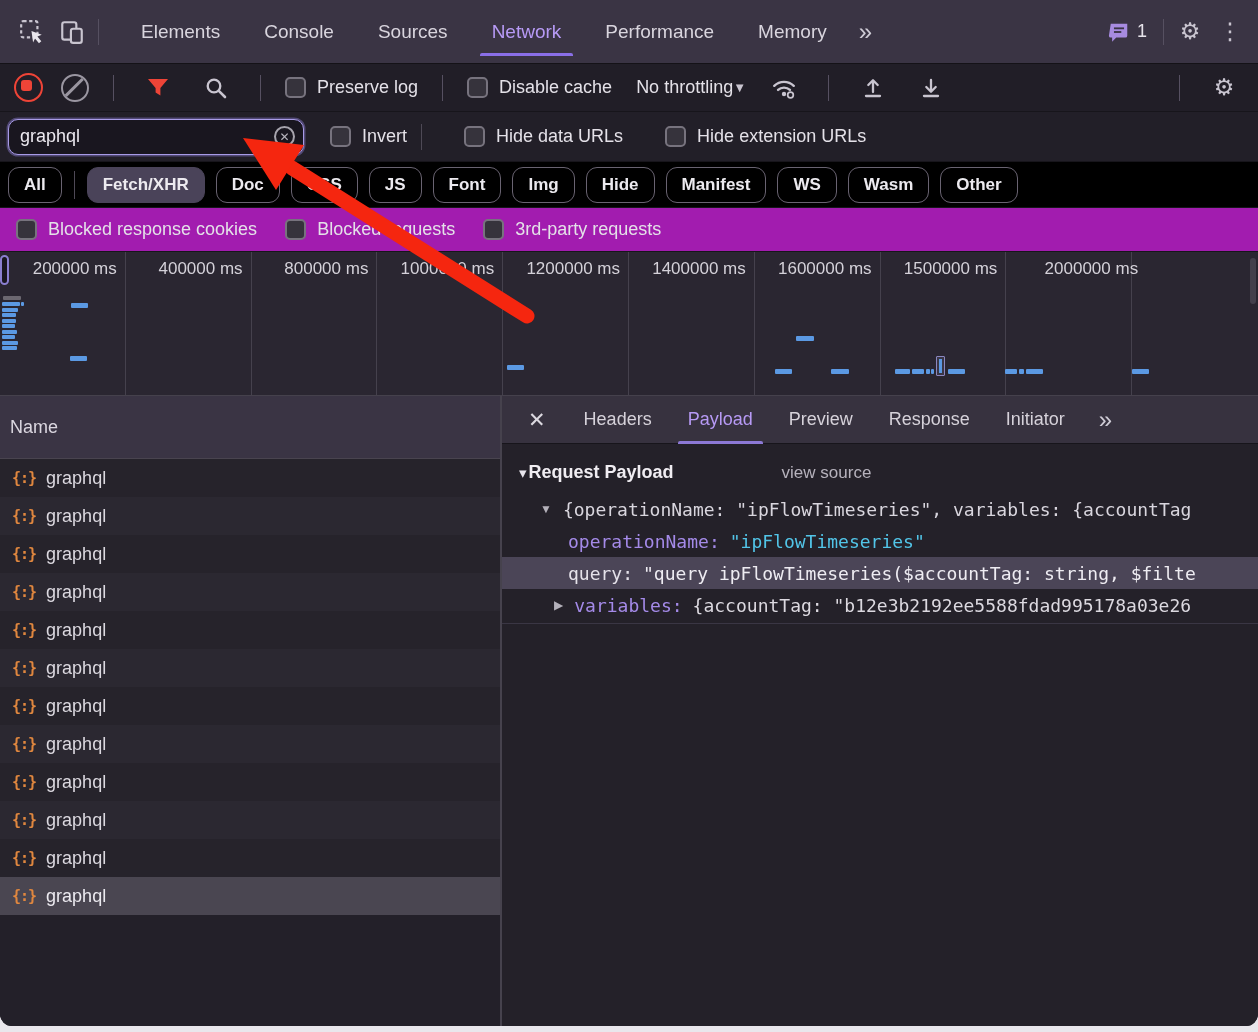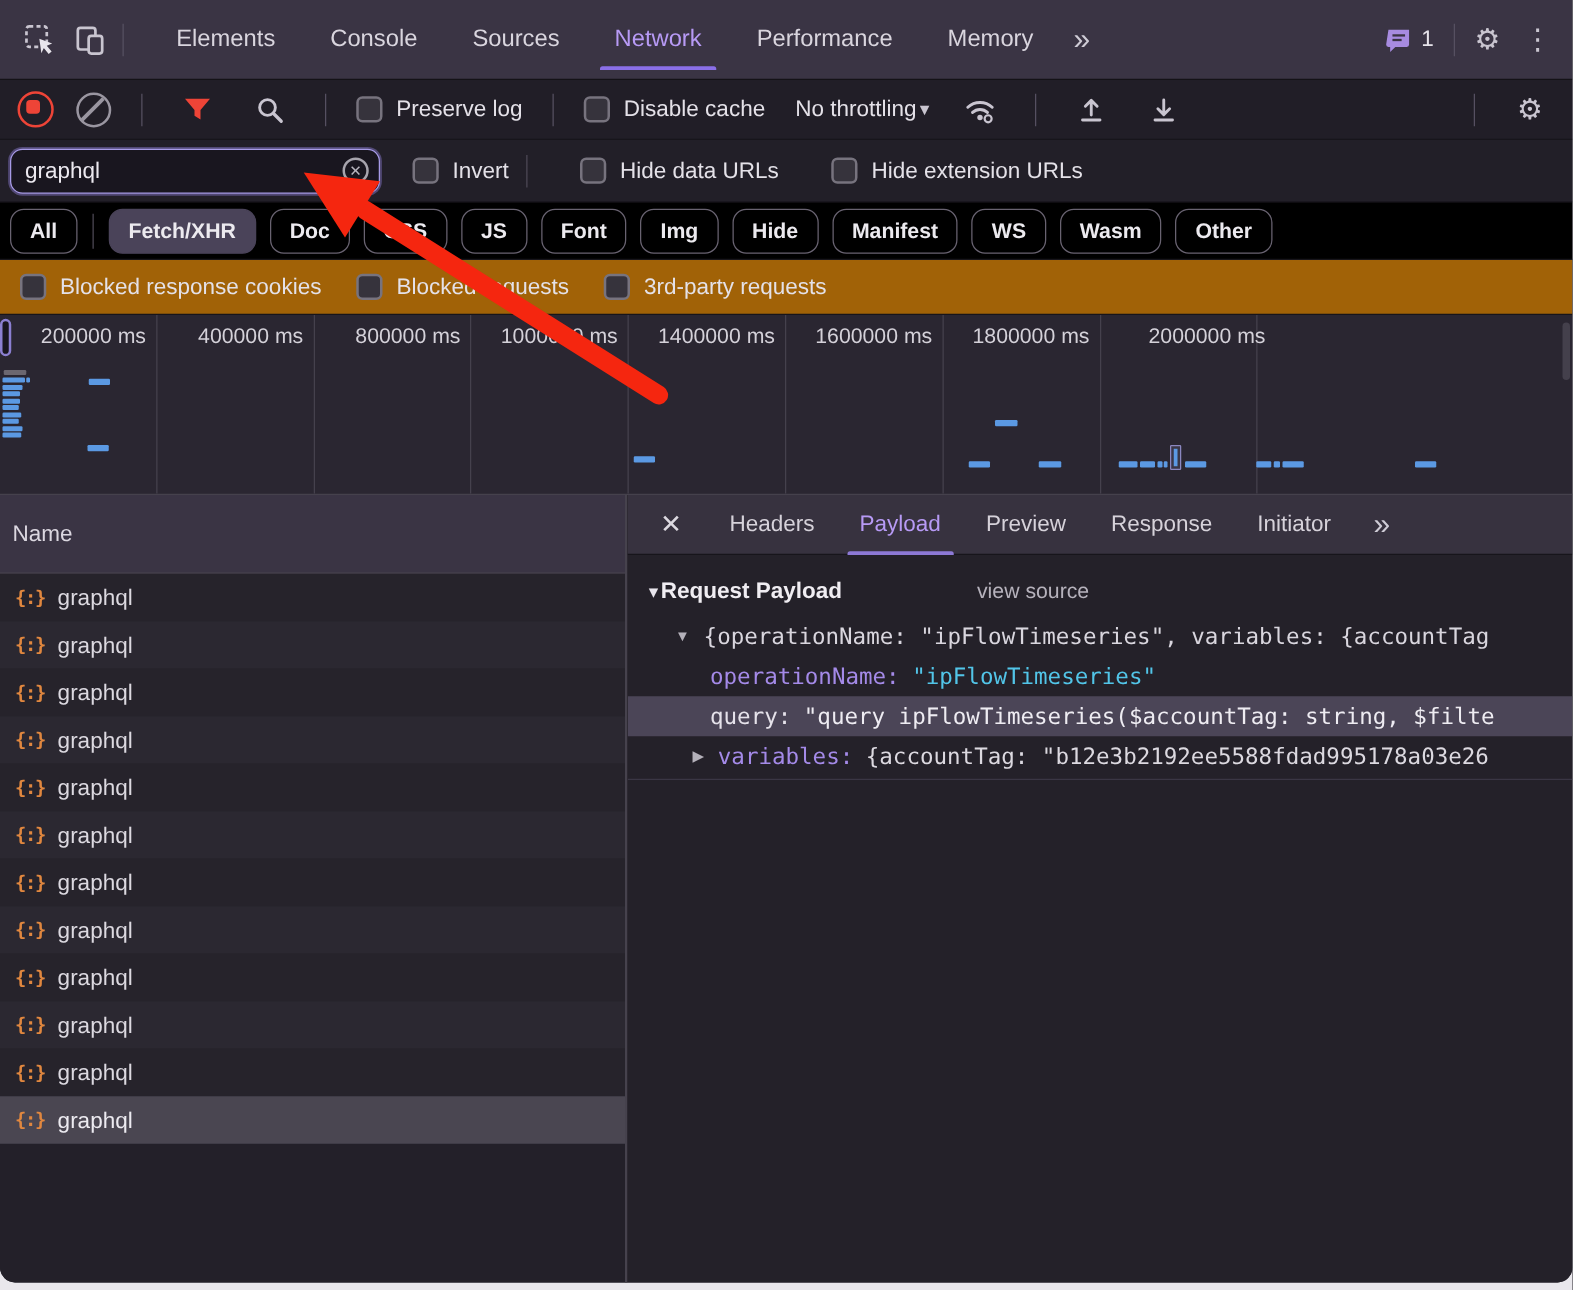--- a/index.html
+++ b/index.html
@@ -75,21 +75,21 @@
   }
   .chip{
     height:36px;padding:0 15px;border:1.5px solid #696371;border-radius:11px;
     display:flex;align-items:center;color:#eceaef;font-size:17px;font-weight:600;
     box-sizing:border-box;background:transparent;white-space:nowrap;
   }
   .chip.sel{background:#4a4359;border-color:#4a4359;}
   .chipsrow .vs{margin:0 1px;background:#4e4956;height:28px;}
   
   .optionsrow{
-    height:44px;background:#a16207;display:flex;align-items:center;
+    height:44px;background:#a21caf;display:flex;align-items:center;
     border-bottom:1px solid #17151b;box-sizing:border-box;padding-left:16px;gap:28px;
   }
   
   .overview{
     position:relative;height:144px;background:#2a2631;overflow:hidden;
     border-bottom:1px solid #45414c;box-sizing:border-box;
   }
   .tl-cols{display:flex;height:100%;}
   .tl-col{
     flex:0 0 125.8px;border-right:1px solid #45414d;box-sizing:border-box;
@@ -314,23 +314,24 @@
       <span class="cb-label">3rd-party requests</span>
     </div>
   </div>
 
   <div class="overview" id="overview">
     <div class="tl-cols">
       <div class="tl-col"><span class="tick-label">200000 ms</span></div>
       <div class="tl-col"><span class="tick-label">400000 ms</span></div>
       <div class="tl-col"><span class="tick-label">800000 ms</span></div>
       <div class="tl-col"><span class="tick-label">1000000 ms</span></div>
+      <div class="tl-col"><span class="tick-label">1200000 ms</span></div>
       <div class="tl-col"><span class="tick-label">1400000 ms</span></div>
       <div class="tl-col"><span class="tick-label">1600000 ms</span></div>
-      <div class="tl-col"><span class="tick-label">1800000 ms</span></div>
+      <div class="tl-col"><span class="tick-label">1500000 ms</span></div>
       <div class="tl-col"><span class="tick-label">2000000 ms</span></div>
     </div>
     <div class="ov-handle"></div>
     <div class="ov-scroll"></div>
   <div class="wbar gray" style="left: 3px; top: 44px; width: 18px; height: 4px;"></div>
       <div class="wbar" style="left: 2px; top: 50px; width: 18px; height: 4px;"></div>
       <div class="wbar" style="left: 21px; top: 50px; width: 3px; height: 4px;"></div>
       <div class="wbar" style="left: 2px; top: 56px; width: 16px; height: 4px;"></div>
       <div class="wbar" style="left: 2px; top: 61px; width: 14px; height: 4px;"></div>
       <div class="wbar" style="left: 2px; top: 67px; width: 14px; height: 4px;"></div>

